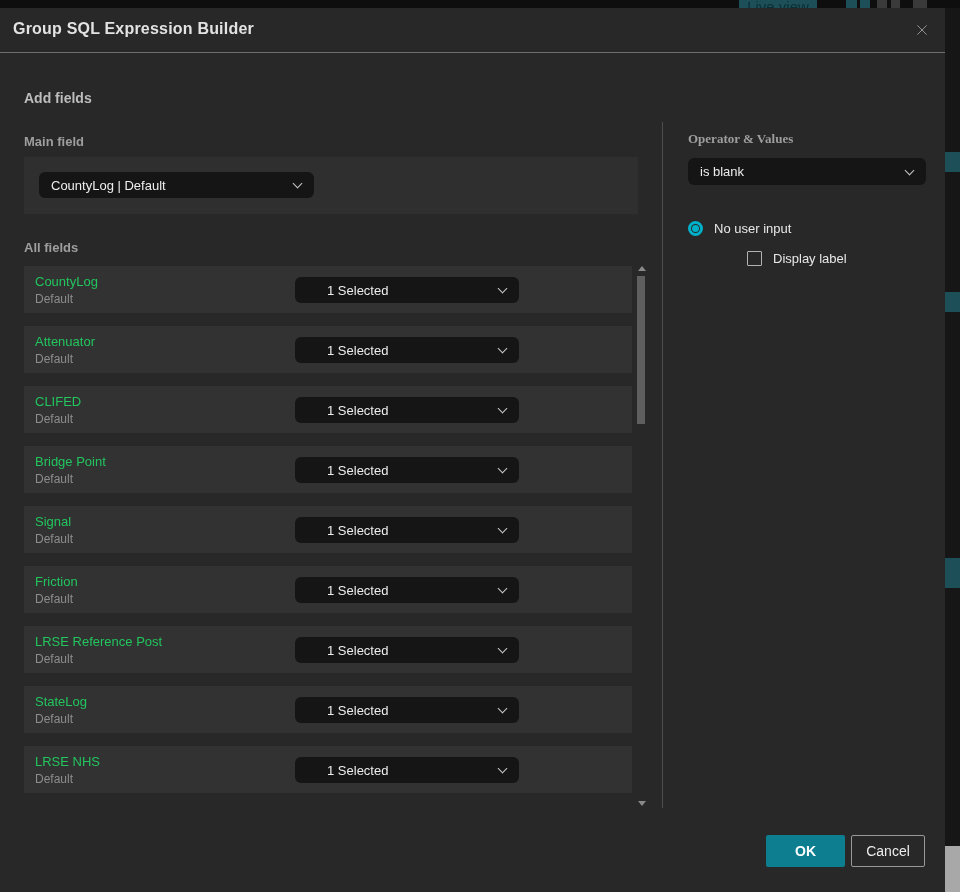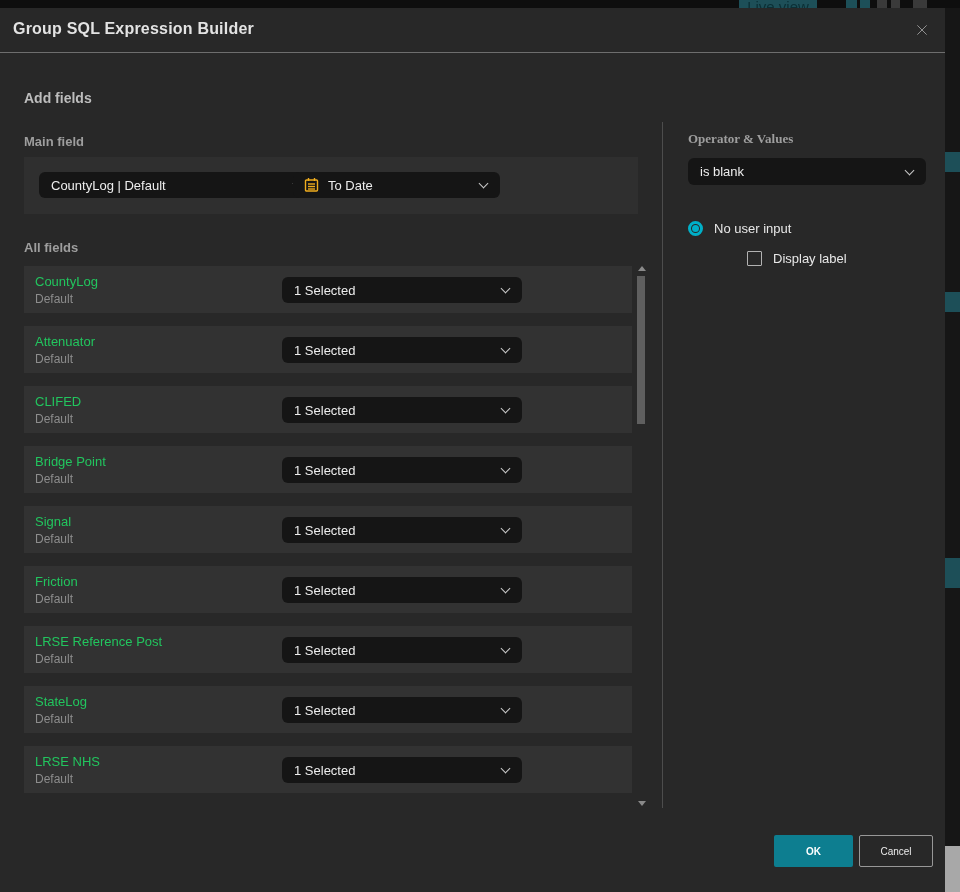--- a/index.html
+++ b/index.html
@@ -35,21 +35,21 @@
         transform:rotate(45deg);}
 
   .main-box{position:absolute;left:24px;top:149px;width:614px;height:57px;background:#2f2f2f;}
   .cal-icon{margin-left:11px;flex:0 0 auto;display:block;}
   .cal-icon + .sel-text{padding-left:9px;}
 
   
   .field-row{position:absolute;left:24px;width:608px;height:47px;background:#323232;}
   .fr-name{position:absolute;left:11px;top:8px;font-size:13px;color:#22c55e;}
   .fr-sub{position:absolute;left:11px;top:26px;font-size:12px;color:#8d8d8d;}
-  .field-row .select{left:258px;top:11px;width:240px;}
+  .field-row .select{left:271px;top:11px;width:204px;padding-left:20px;}
 
   
   .scrollbar{position:absolute;left:636px;top:256px;width:11px;height:544px;}
   .sb-arrow-up{position:absolute;left:2px;top:2px;width:0;height:0;
                border-left:4px solid transparent;border-right:4px solid transparent;
                border-bottom:5px solid #8a8a8a;}
   .sb-thumb{position:absolute;left:1px;top:12px;width:8px;height:148px;background:#5f5f5f;}
   .sb-arrow-down{position:absolute;left:2px;bottom:2px;width:0;height:0;
                border-left:4px solid transparent;border-right:4px solid transparent;
                border-top:5px solid #8a8a8a;}
@@ -63,22 +63,22 @@
          background:#282828;box-shadow:inset 0 0 0 2px #282828;position:relative;}
   .radio::after{content:"";position:absolute;left:1px;top:1px;width:7px;height:7px;
                 border-radius:50%;background:var(--radio);}
   .radio-label{margin-left:11px;font-size:13px;color:#e8e8e8;}
   .check-row{position:absolute;left:709px;top:243px;display:flex;align-items:flex-start;cursor:pointer;margin-left:38px;}
   .checkbox{width:13px;height:13px;border:1.5px solid #b2b2b2;border-radius:1px;background:transparent;}
   .check-label{margin-left:11px;font-size:13px;color:#e8e8e8;}
 
   
   .btn{position:absolute;top:827px;height:32px;font-family:"Liberation Sans",sans-serif;
-       font-size:10px;border-radius:2px;cursor:pointer;display:flex;align-items:center;
-       justify-content:center;margin-left:8px;}
+       font-size:14px;border-radius:2px;cursor:pointer;display:flex;align-items:center;
+       justify-content:center;}
   .btn-ok{left:766px;width:79px;background:var(--accent);color:#fff;border:none;font-weight:600;}
   .btn-cancel{left:851px;width:74px;background:transparent;color:#ececec;border:1px solid #989898;}
 </style>
 </head>
 <body>
 
 <div class="stage">
 
   <div class="bg-top">
     <div class="bg-liveview">Live view</div>
@@ -109,34 +109,20 @@
     </div>
 
     <div class="heading">Add fields</div>
 
     <div class="sec-label" style="left:24px;top:126px;">Main field</div>
     <div class="main-box">
       <div class="select" style="left:15px;top:15px;width:275px;">
         <span class="sel-text">CountyLog | Default</span>
         <span class="chev"></span>
       </div>
-      <div class="select" style="left:269px;top:15px;width:207px;">
-        <svg class="cal-icon" width="15" height="16" viewBox="0 0 15 16">
-          <g stroke="#f0ad1e" stroke-width="1.4" fill="none">
-            <rect x="1.5" y="3" width="12" height="11" rx="1"></rect>
-            <line x1="4.5" y1="1" x2="4.5" y2="4"></line>
-            <line x1="10.5" y1="1" x2="10.5" y2="4"></line>
-            <line x1="4" y1="7" x2="11" y2="7"></line>
-            <line x1="4" y1="9.5" x2="11" y2="9.5"></line>
-            <line x1="4" y1="12" x2="11" y2="12"></line>
-          </g>
-        </svg>
-        <span class="sel-text">To Date</span>
-        <span class="chev"></span>
-      </div>
     </div>
 
     <div class="sec-label" style="left:24px;top:232px;">All fields</div>
     <div id="fields-list">
   <div class="field-row" style="top: 258px;">
     <div class="fr-name">CountyLog</div>
     <div class="fr-sub">Default</div>
     <div class="select">
       <span class="sel-text">1 Selected</span>
       <span class="chev"></span>

